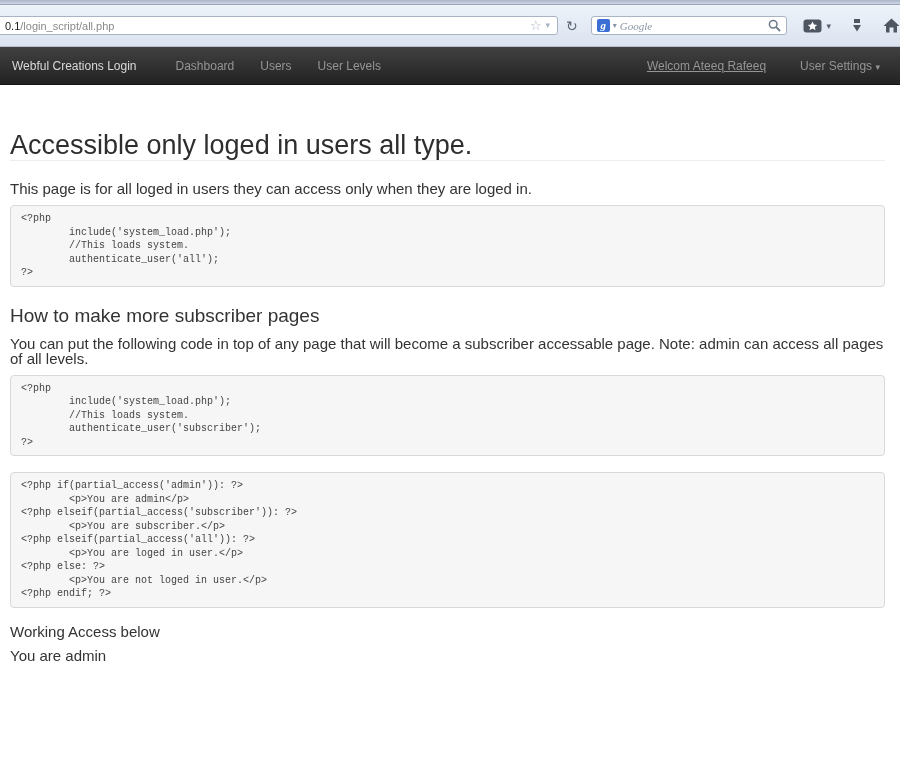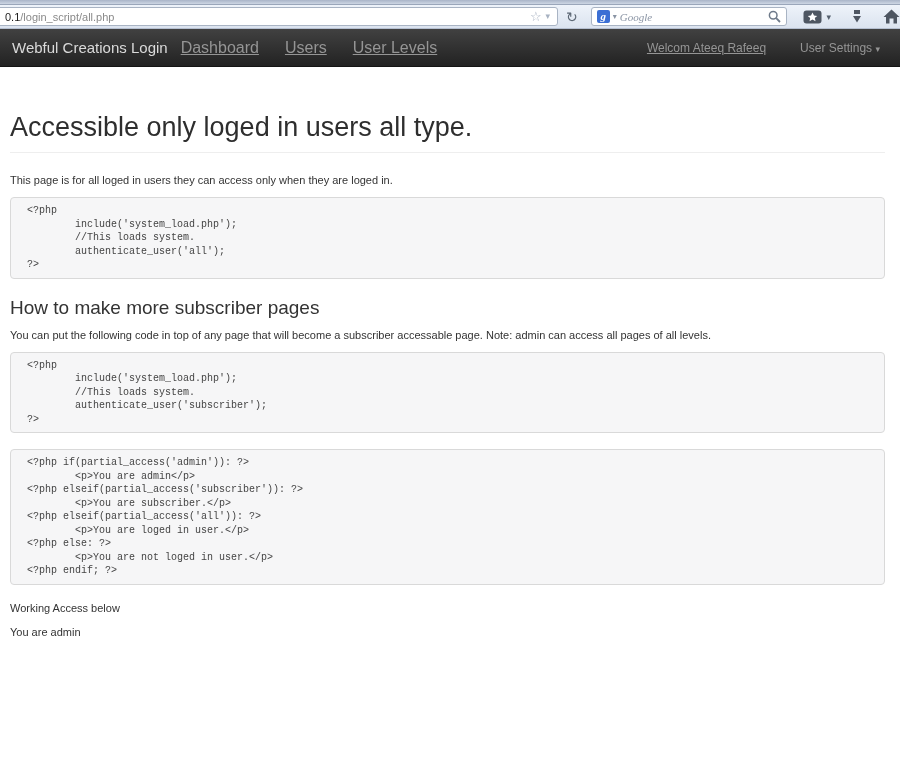--- a/index.html
+++ b/index.html
@@ -1,21 +1,21 @@
 <!DOCTYPE html>
 <html><head>
 <meta charset="utf-8">
 <style>
   * { margin:0; padding:0; box-sizing:border-box; }
   html,body { width:900px; height:764px; overflow:hidden; background:#fff;
               font-family:"Liberation Sans", sans-serif; }
 
   
   .tabstrip { height:5px; background:linear-gradient(#a9b4c8,#cdd6e4); border-bottom:1px solid #9aa6ba; }
-  .toolbar  { height:24px; background:linear-gradient(#eef3fa,#dbe3ef);
+  .toolbar  { height:42px; background:linear-gradient(#eef3fa,#dbe3ef);
               border-bottom:1px solid #b5bfd0; display:flex; align-items:center; }
   .urlbar   { display:flex; align-items:center; background:#fff; border:1px solid #a9b4c4;
               border-radius:3px; height:19px; width:576px; margin-left:-8px;
               padding:0 5px 0 12px; }
   .url-text { flex:1; font-size:11px; color:#8a8a8a; white-space:nowrap; overflow:hidden; }
   .url-domain { color:#1c1c1c; }
   .star-glyph { font-size:13px; color:#a8b2c2; line-height:1; margin:0 2px; }
   .caret-glyph { font-size:9px; color:#a8b2c2; line-height:1; margin:0 2px; }
   .reload-btn { margin:0 7px 0 8px; color:#5d6875; font-size:14px; line-height:1; cursor:pointer; }
   .searchbox { display:flex; align-items:center; width:200px; height:19px; background:#fff;
@@ -26,35 +26,35 @@
   .search-placeholder { flex:1; font:italic 11px "Liberation Serif", serif; color:#8b95a5; }
   .chrome-icon { display:inline-flex; align-items:center; justify-content:center; cursor:pointer; }
   .bm-btn { margin-left:16px; }
   .bm-caret { font-size:9px; color:#55606e; margin-left:4px; }
   .dl-btn { margin-left:18px; }
   .home-btn { margin-left:18px; }
 
   
   .navbar { height:38px; background:linear-gradient(#414141,#222222);
             border-bottom:1px solid #141414; display:flex; align-items:center; padding:0 12px; }
-  .brand { font-size:15px; color:#dadada; cursor:pointer; white-space:nowrap; }
-  .nav-item { font-size:16px; color:#959595; padding:0 13px; cursor:pointer; white-space:nowrap;text-decoration:underline; }
+  .brand { font-size:12px; color:#dadada; margin-right:26px; cursor:pointer; white-space:nowrap; }
+  .nav-item { font-size:12px; color:#959595; padding:0 13px; cursor:pointer; white-space:nowrap; }
   .nav-spacer { flex:1; }
   .nav-welcome { font-size:12px; color:#959595; margin-right:34px; white-space:nowrap;text-decoration:underline; }
   .nav-settings { font-size:12px; color:#959595; cursor:pointer; white-space:nowrap; margin-right:8px; }
   .nav-settings .dd-caret { font-size:9px; }
 
   
   .content { padding:0 15px 0 10px; color:#333; }
-  .page-header { border-bottom:1px solid #eeeeee; padding-bottom:10px; margin:45px 0 20px 0; }
+  .page-header { border-bottom:1px solid #eeeeee; margin:45px 0 20px 0; }
   h1 { font-size:27px; font-weight:400; color:#2e2e2e; line-height:30px; }
   h2 { font-size:19px; font-weight:400; color:#333; line-height:22px; margin:18px 0 9px 0; }
-  p  { font-size:11px; line-height:15px; margin:0 0 9px 0; color:#333; }
+  p  { font-size:15px; line-height:15px; margin:0 0 9px 0; color:#333; }
   pre { background:#f6f6f7; border:1px solid #d9d9d9; border-radius:4px;
-        margin:8px 0 16px 0; padding:6px 16px;
+        margin:8px 0 16px 0; padding:6px 10px;
         font:10px/13.5px "Liberation Mono", monospace; color:#444;
         tab-size:8; -moz-tab-size:8; white-space:pre; overflow:hidden; }
 </style>
 </head>
 <body>
 
 <div class="tabstrip"></div>
 
 <div class="toolbar">
 

